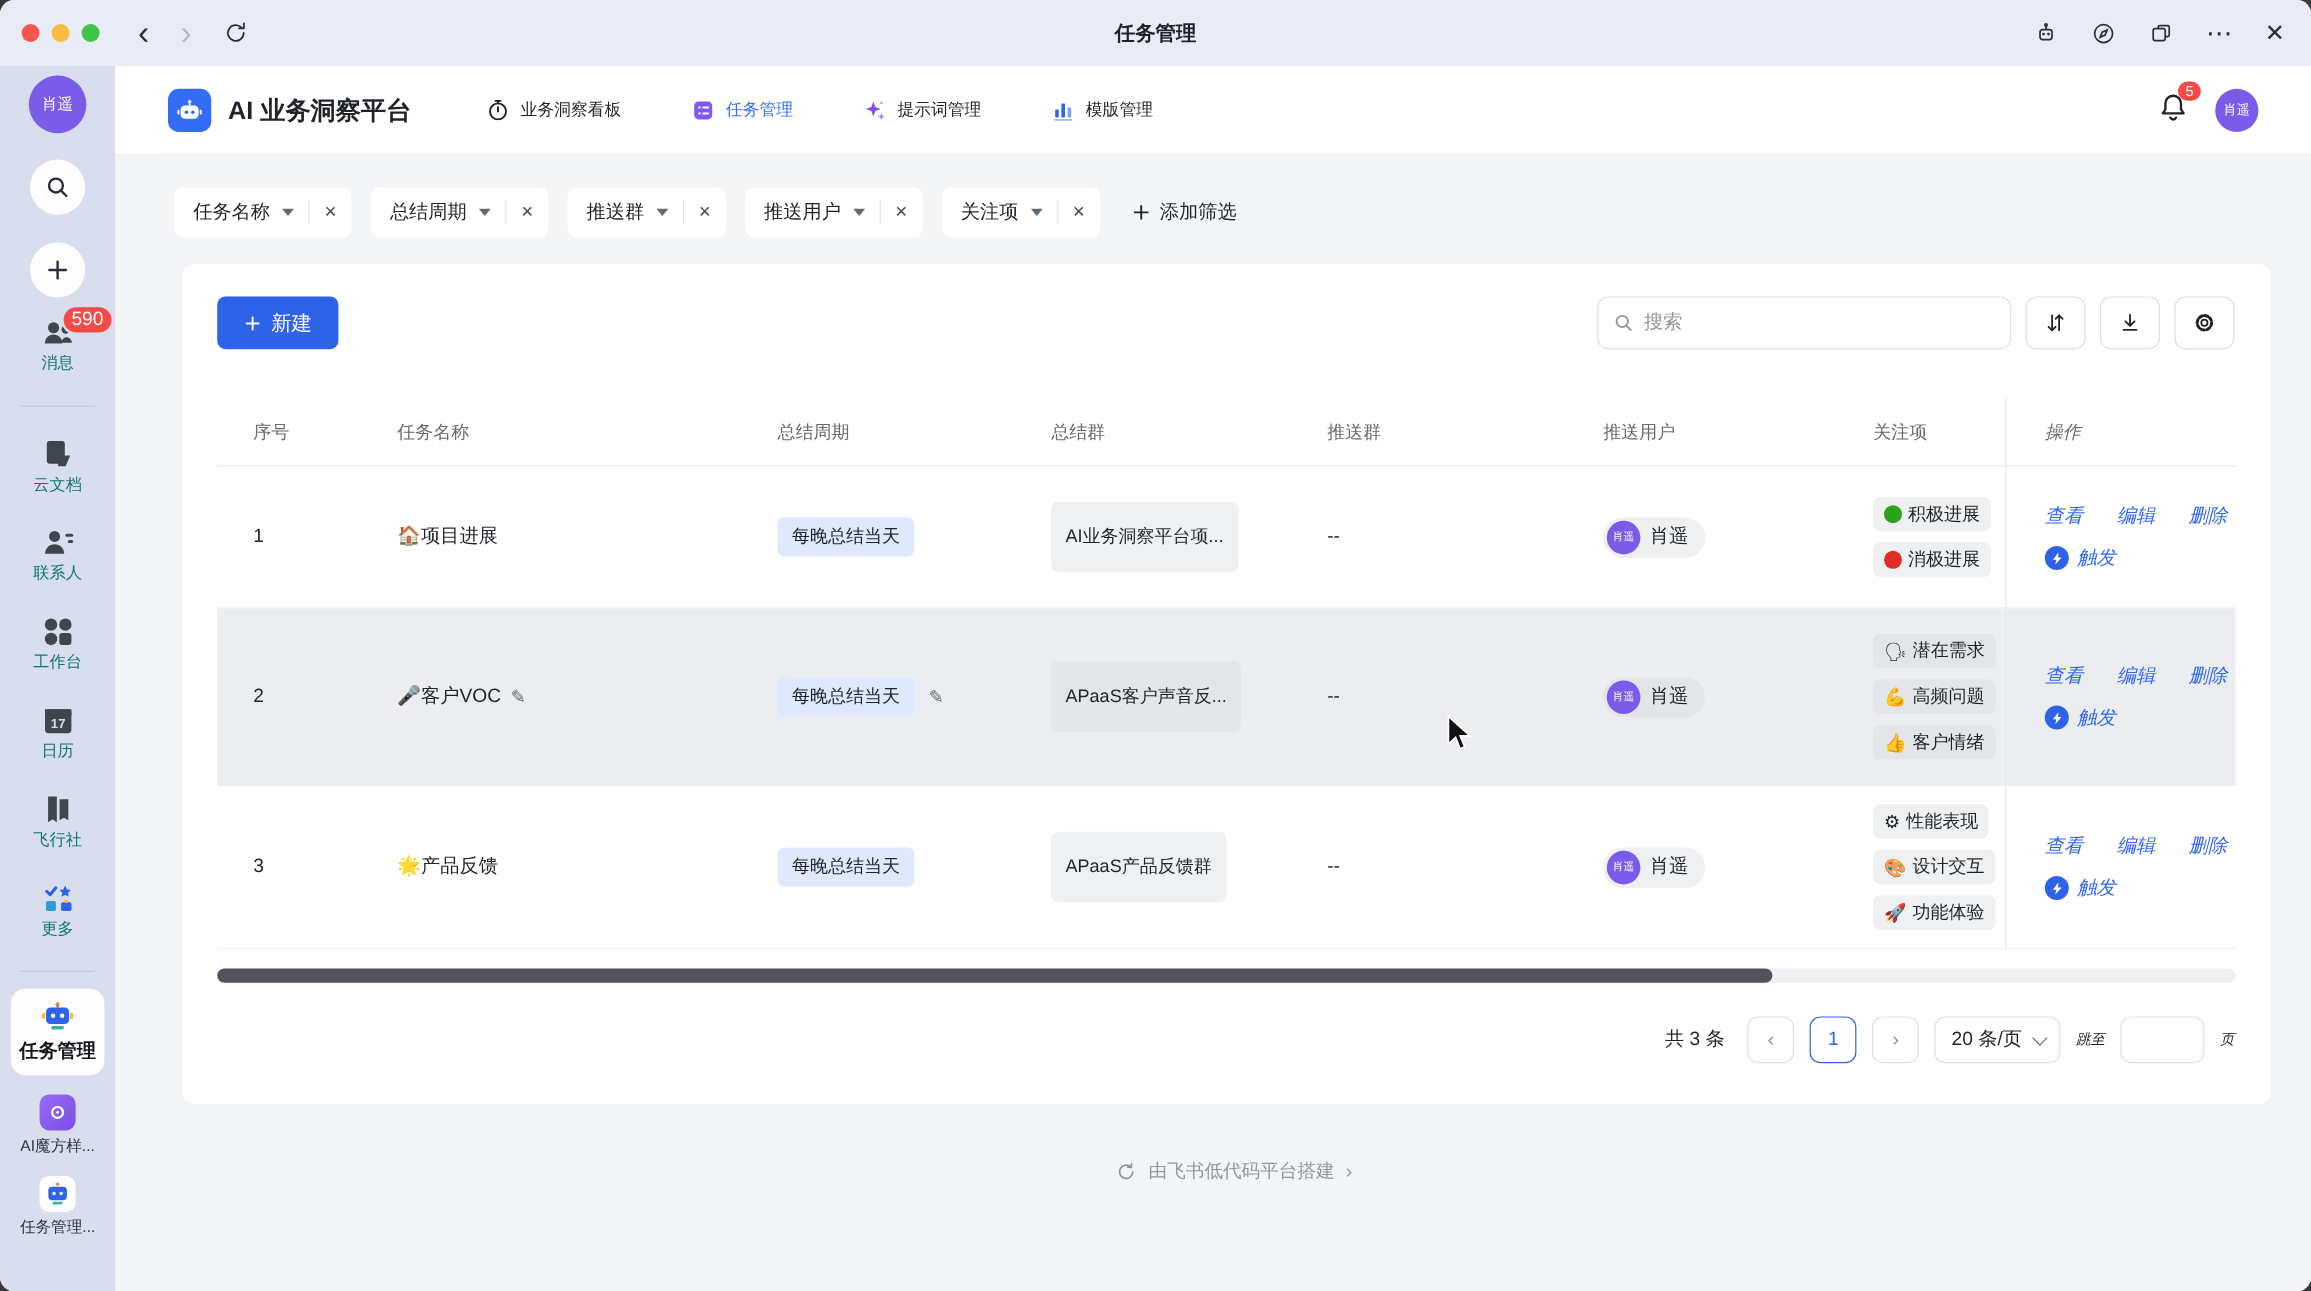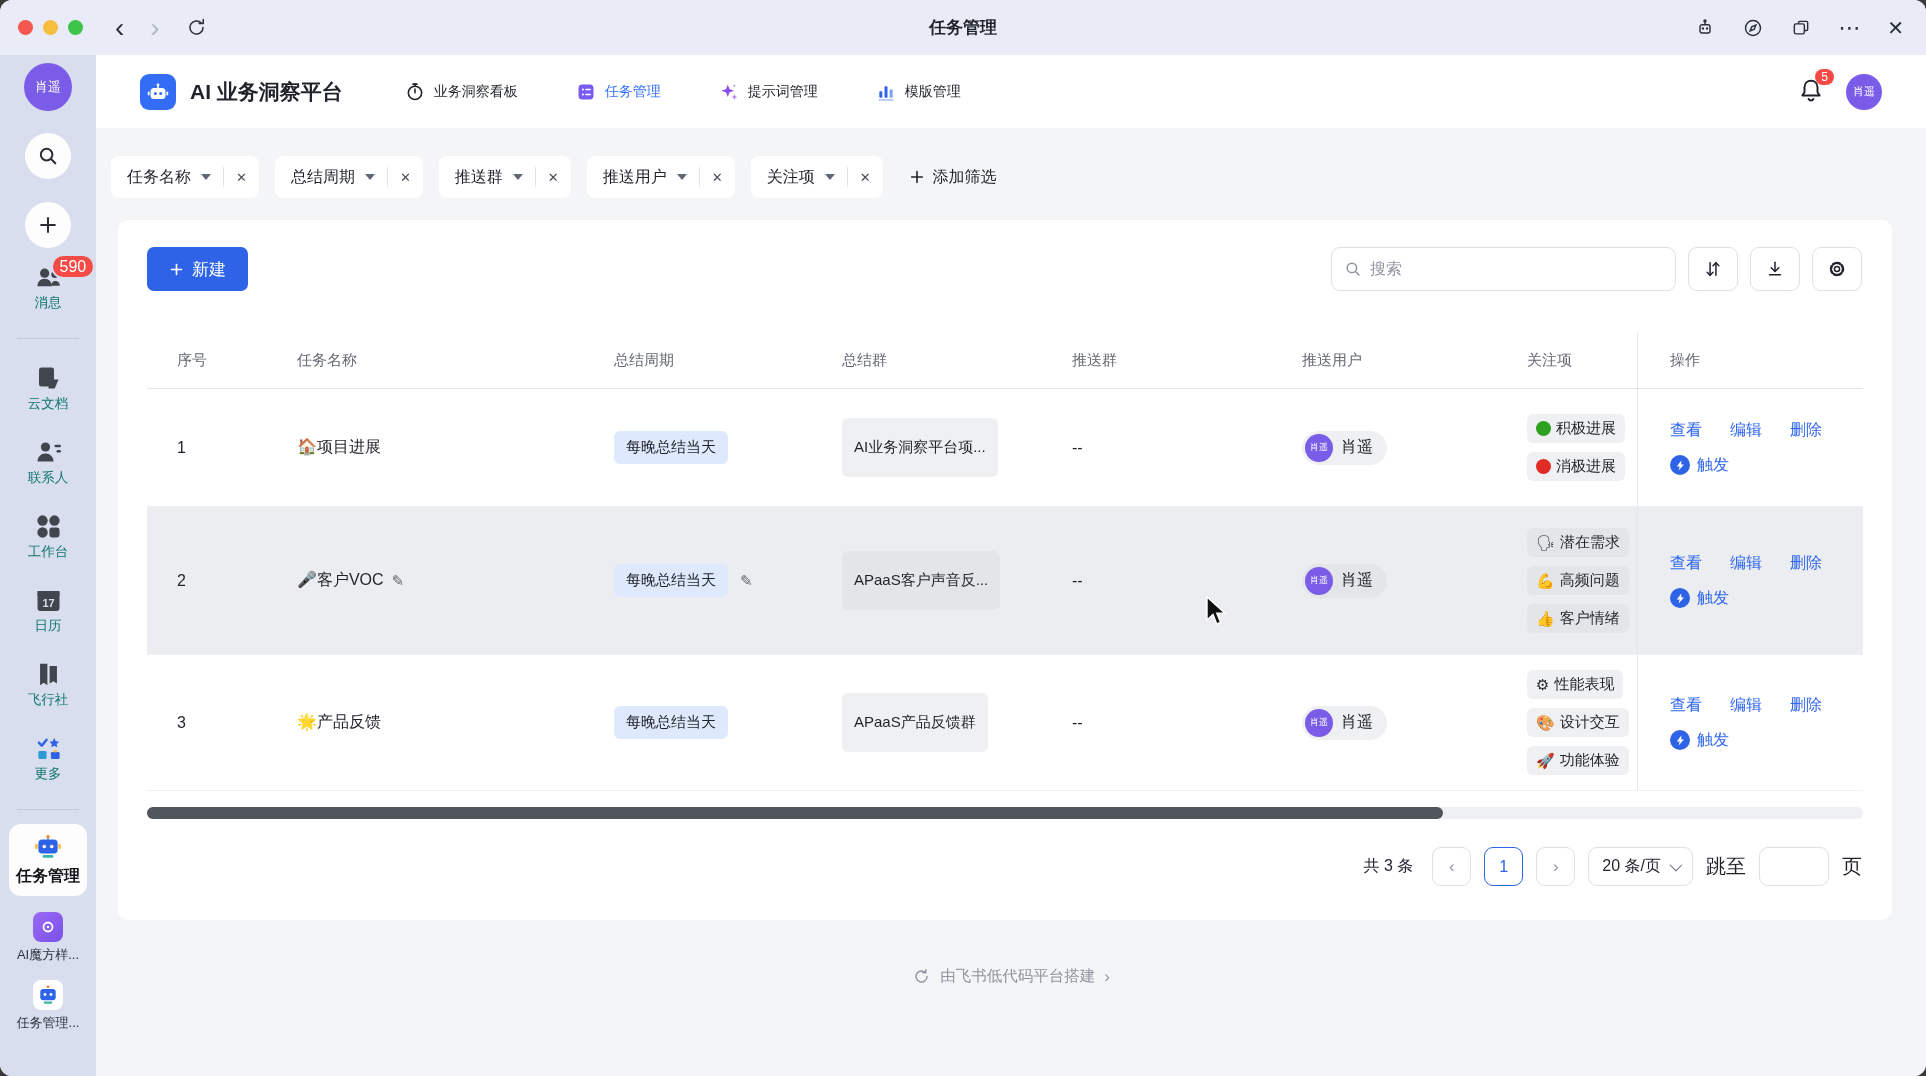--- a/index.html
+++ b/index.html
@@ -55,21 +55,21 @@
   .hnav { margin-left:62px; display:flex; align-items:center; gap:58px; }
   .hnav-item { display:flex; align-items:center; gap:9px; font-size:14px; color:#1f2329; cursor:default; white-space:nowrap; }
   .hnav-item.active { color:#3370ff; }
   .hdr-right { margin-left:auto; display:flex; align-items:center; gap:22px; }
   .bell-wrap { position:relative; }
   .bell-wrap svg { width:26px; height:26px; stroke:#1f2329; stroke-width:1.8; fill:none; stroke-linecap:round; }
   .bell-badge { position:absolute; top:-8px; right:-10px; background:#f54a45; color:#fff; font-size:12px; border-radius:999px; padding:1px 6px; }
   .hdr-avatar { width:36px; height:36px; border-radius:50%; background:#7b5ce8; color:#fff; font-size:11px; display:flex; align-items:center; justify-content:center; }
 
   
-  .content { flex:1; background:#f4f5f7; position:relative; min-height:0; }
+  .content { flex:1; background:#f4f5f7; position:relative; min-height:0;margin-left:34px; }
 
   .filter-row { padding:28px 0 0 15px; display:flex; align-items:center; gap:16px; }
   .chip { height:42px; background:#fff; border-radius:8px; display:flex; align-items:center; padding:0 12px 0 16px; gap:10px; }
   .chip-label { font-size:16px; color:#1f2329; }
   .caret { width:0; height:0; border-left:5px solid transparent; border-right:5px solid transparent; border-top:6px solid #646a73; }
   .chip-div { width:1px; height:20px; background:#e2e4e8; margin:0 2px; }
   .chip-x { font-size:13px; color:#4a4f58; }
   .add-filter { display:flex; align-items:center; gap:8px; margin-left:10px; font-size:16px; color:#1f2329; }
   .add-filter svg { width:16px; height:16px; stroke:#1f2329; stroke-width:2.4; stroke-linecap:round; }
 
@@ -101,39 +101,39 @@
   .pill-gray { display:inline-flex; align-items:center; background:#eff0f1; color:#1f2329; border-radius:6px; padding:20px 12px; font-size:15px; white-space:nowrap; }
   .tr-2 .pill-gray, .tr-2 .tagpill, .tr-2 .userchip { background:#e3e5e9; }
   .cell-dash { font-size:16px; color:#1f2329; }
   .userchip { display:inline-flex; align-items:center; gap:8px; background:#eff0f1; border-radius:999px; padding:3px 14px 3px 3px; }
   .userchip .mini-av { width:28px; height:28px; border-radius:50%; background:#7b5ce8; color:#fff; font-size:9px; display:flex; align-items:center; justify-content:center; }
   .userchip .uname { font-size:16px; color:#1f2329; }
   .cell-tags { display:flex; flex-direction:column; align-items:flex-start; gap:9px; white-space:nowrap; }
   .tagpill { display:inline-flex; align-items:center; gap:5px; background:#eff0f1; border-radius:6px; padding:5px 9px; font-size:15px; color:#1f2329; }
   .dot { width:15px; height:15px; border-radius:50%; display:inline-block; flex-shrink:0; }
   .dot-green { background:#2ea121; } .dot-red { background:#e02b26; }
-  .cell-ops { border-left:1px solid #e5e6eb; height:100%; display:flex; flex-direction:column; justify-content:center; gap:14px; padding-left:32px !important; }
+  .cell-ops { border-left:1px solid #e5e6eb; height:100%; display:flex; flex-direction:column; justify-content:center; gap:14px; padding-left:32px !important;font-style:italic; }
   .ops-line { display:flex; align-items:center; gap:28px; }
   .op-link { font-size:16px; color:#3167f0; white-space:nowrap; }
   .trigger { display:flex; align-items:center; gap:7px; }
   .trigger-icon { width:20px; height:20px; border-radius:50%; background:#2e63e8; display:flex; align-items:center; justify-content:center; flex-shrink:0; }
   .trigger-icon svg { width:11px; height:11px; fill:#fff; }
 
   
   .hscroll { margin:16px 29px 0 29px; height:12px; border-radius:6px; background:#eef0f3; position:relative; }
   .hscroll-thumb { position:absolute; left:0; top:0; height:12px; width:1296px; border-radius:6px; background:#50545b; }
 
   
   .pager { display:flex; align-items:center; justify-content:flex-end; gap:13px; padding:28px 30px 0 0; }
   .pg-total { font-size:16px; color:#1f2329; margin-right:6px; }
   .pg-btn { width:39px; height:39px; border:1px solid #dee0e3; border-radius:9px; background:#fff; display:flex; align-items:center; justify-content:center; font-size:17px; color:#8f959e; }
   .pg-btn.cur { border-color:#2e63e8; color:#2e63e8; font-size:16px; }
   .pg-size { height:39px; border:1px solid #dee0e3; border-radius:9px; background:#fff; display:flex; align-items:center; gap:9px; padding:0 13px; font-size:16px; color:#1f2329; }
   .chev-dn { width:9px; height:9px; border-right:1.8px solid #646a73; border-bottom:1.8px solid #646a73; transform:rotate(45deg) translateY(-2px); }
-  .pg-jump { font-size:20px; color:#1f2329; }
+  .pg-jump { font-size:12px; color:#1f2329;font-style:italic; }
   .pg-input { width:70px; height:39px; border:1px solid #dee0e3; border-radius:9px; background:#fff; }
 
   
   .footer { display:flex; align-items:center; justify-content:center; gap:9px; margin-top:46px; color:#8f959e; font-size:15.5px; }
   .footer svg { width:19px; height:19px; stroke:#8f959e; stroke-width:1.8; fill:none; stroke-linecap:round; }
   .footer .fchev { font-size:17px; color:#8f959e; }
 
   
   .cursor { position:absolute; left:1205px; top:596px; z-index:50; pointer-events:none; }
 </style>

